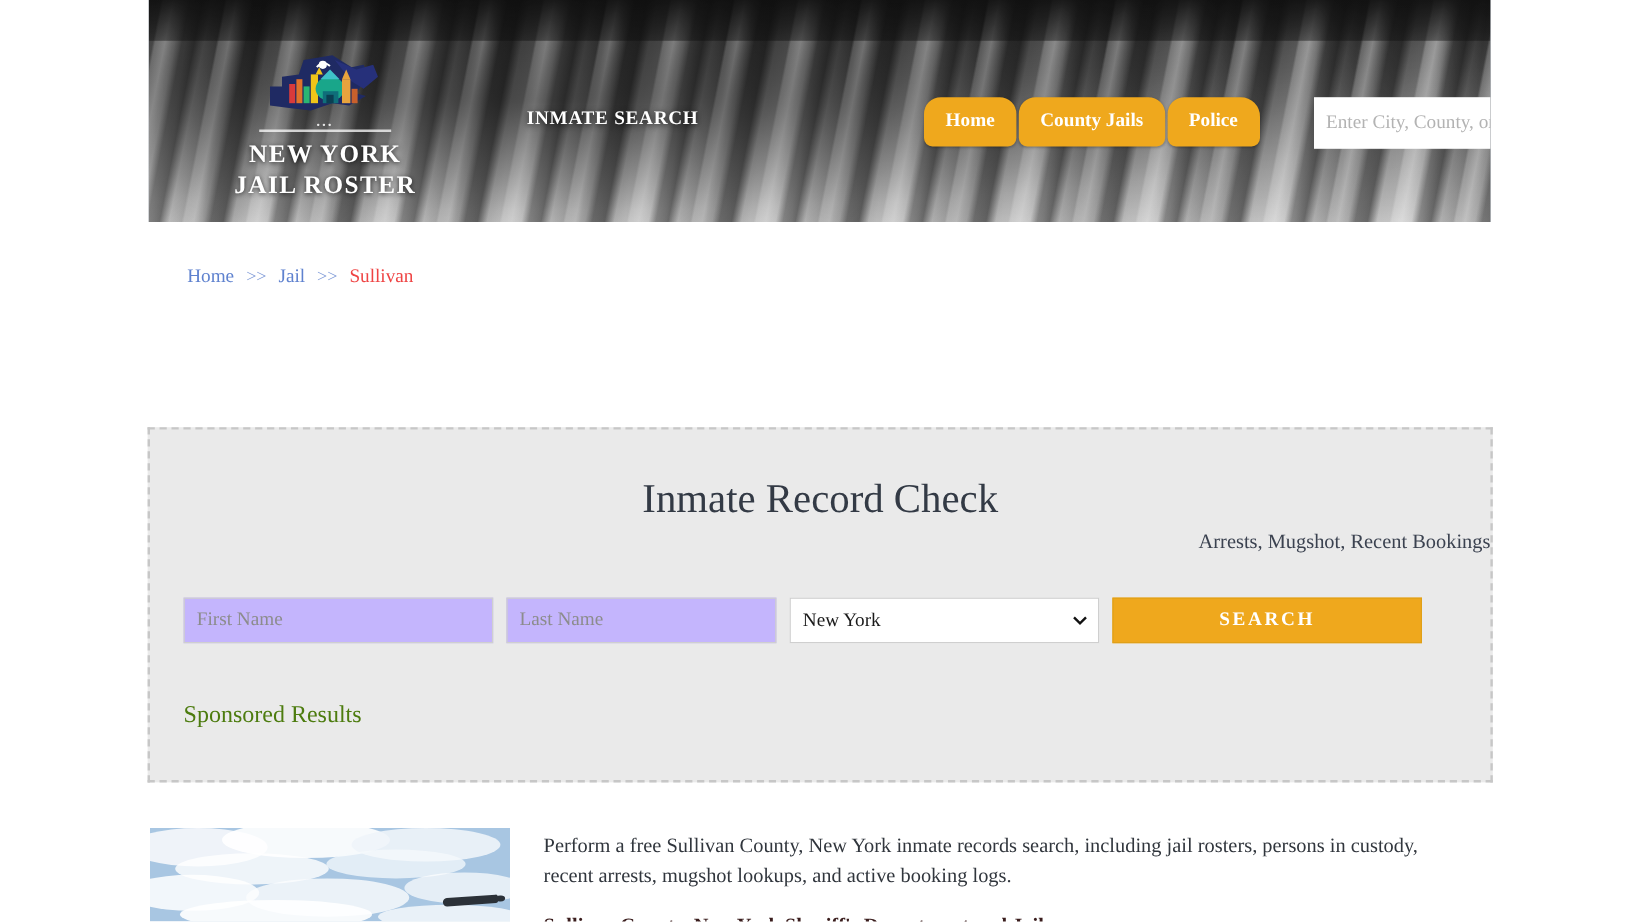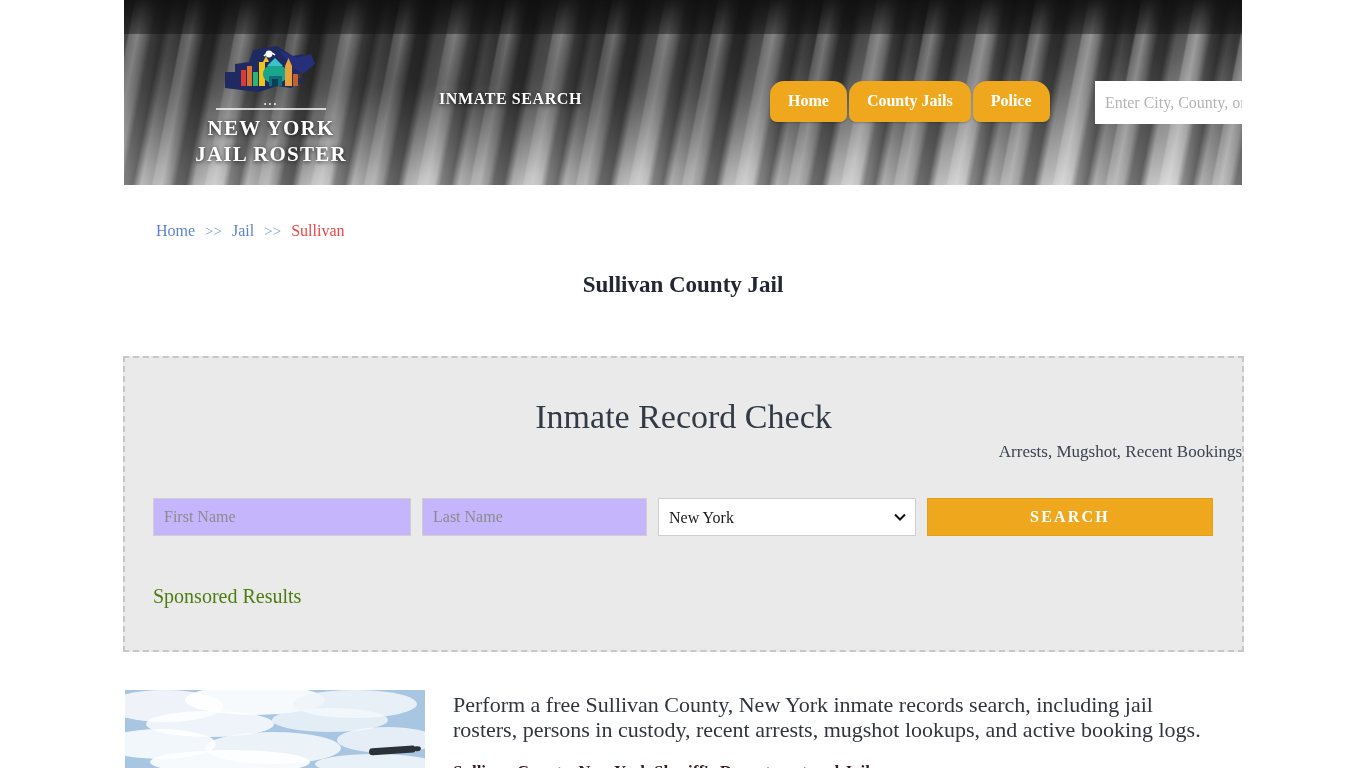--- a/index.html
+++ b/index.html
@@ -174,21 +174,21 @@
     padding: 0 26px 0 10px;
     -webkit-appearance: none; appearance: none;
     outline: none; cursor: pointer;
   }
   .sel-arrow {
     position: absolute; right: 10px; top: 50%;
     transform: translateY(-50%);
     pointer-events: none; line-height: 0;
   }
   .search-btn {
-    width: 286px; height: 38px; margin-left: 11px;
+    width: 258px; height: 38px; margin-left: 11px;
     background: #efa81d;
     border: 1px solid #e0a018;
     color: #ffffff;
     font-family: "Liberation Serif", serif;
     font-size: 16px; font-weight: bold;
     letter-spacing: 2.2px;
     cursor: pointer;
   }
   .sponsored {
     position: absolute; left: 28px; top: 227px;
@@ -211,21 +211,21 @@
     border-radius: 4px 2px 2px 4px;
     transform: rotate(-4deg);
   }
   .thumb-pole::after {
     content: ""; position: absolute; right: -6px; top: 1px;
     width: 8px; height: 5px; background: #2b3138; border-radius: 50%;
   }
   .body-text {
     position: absolute; left: 329px; top: 2px;
     width: 760px;
-    font-size: 22px; line-height: 25px; color: #31363d;
+    font-size: 17px; line-height: 25px; color: #31363d;
   }
   .sub-head {
     position: absolute; left: 329px; top: 72px;
     font-size: 17px; font-weight: bold; color: #3a1d1d;
   }
 </style>
 </head>
 <body>
 
 <div class="page">
@@ -277,21 +277,20 @@
   </div>
 
   <div class="breadcrumb">
     <span class="bc-link">Home</span>
     <span class="bc-sep">&gt;&gt;</span>
     <span class="bc-link">Jail</span>
     <span class="bc-sep">&gt;&gt;</span>
     <span class="bc-current">Sullivan</span>
   </div>
 
-  <div class="page-title">Sullivan County Jail</div>
 
   <div class="panel">
     <div class="panel-title">Inmate Record Check</div>
     <div class="panel-sub">Arrests, Mugshot, Recent Bookings</div>
 
     <div class="form-row">
       <input id="first-name" class="fld" type="text" placeholder="First Name" style="">
       <input id="last-name" class="fld" type="text" placeholder="Last Name" style="">
       <span class="sel-wrap">
         <select id="state-select">

